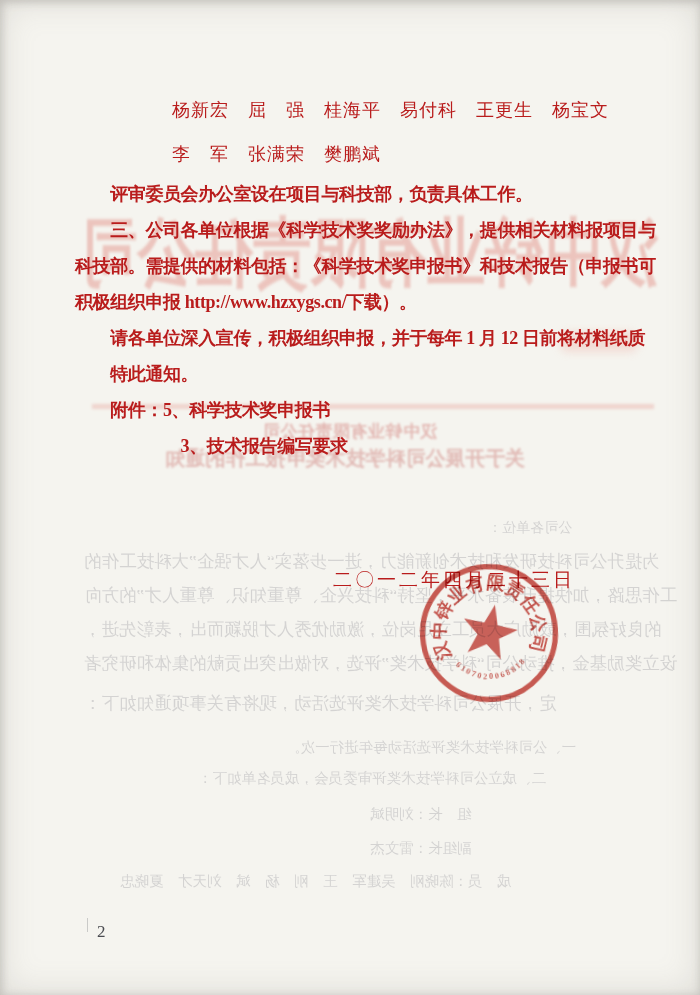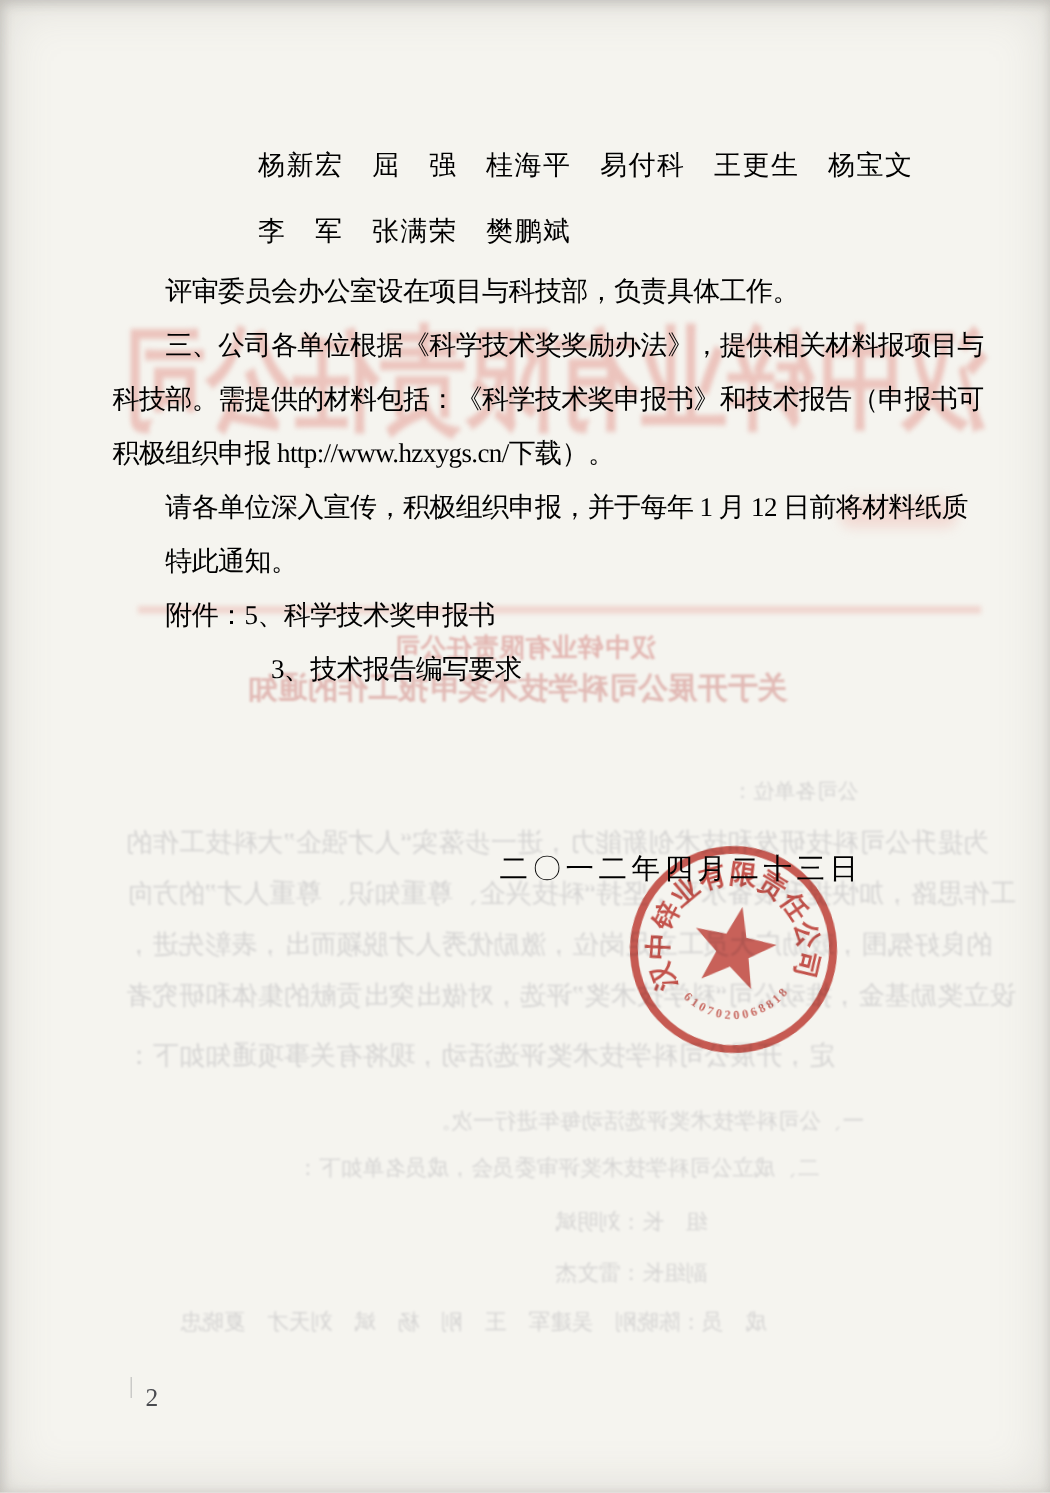--- a/index.html
+++ b/index.html
@@ -28,23 +28,23 @@
   .g3 { left:84px;  top:617px; }
   .g4 { left:84px;  top:651px; }
   .g5 { left:84px;  top:691px; }
   .g6 { left:286px; top:738px; font-size:14.5px; }
   .g7 { left:198px; top:769px; font-size:14.5px; }
   .g8 { left:370px; top:805px; font-size:14.5px; }
   .g9 { left:370px; top:839px; font-size:14.5px; }
   .g10{ left:120px; top:872px; font-size:14.5px; }
   .tick { position:absolute; left:87px; top:918px; width:1px; height:14px; background:rgba(150,150,152,.45); }
   
-  .content { position:absolute; inset:0; padding:88px 40px 0 75px; color:#000000; }
+  .content { position:absolute; inset:0; padding:88px 40px 0 75px; color:#b91c1c; }
   .names .line { font-size:18px; line-height:44px; margin-left:97px; letter-spacing:1px; white-space:pre; }
-  .body .line { font-size:18px; line-height:36px; letter-spacing:-0.4px; white-space:pre; }
+  .body .line { font-size:18px; line-height:36px; letter-spacing:-0.4px; white-space:pre;font-weight:bold; }
   .date-line { margin-top:102px; text-align:right; padding-right:85px; font-size:19px; letter-spacing:3px; line-height:28px; white-space:pre; }
   .page-number { position:absolute; left:97px; top:922px; font-size:17px; color:#4a4b50; }
   
   .stamp-wrap {
     position:absolute; left:412px; top:556px; width:154px; height:154px;
     mix-blend-mode:multiply; opacity:.93; transform:rotate(-4deg);
     filter:blur(.35px);
   }
   .stamp-wrap svg { width:100%; height:100%; }
   .stamp-wrap text { font-family:"Liberation Serif","DejaVu Serif",serif; font-weight:700; }

